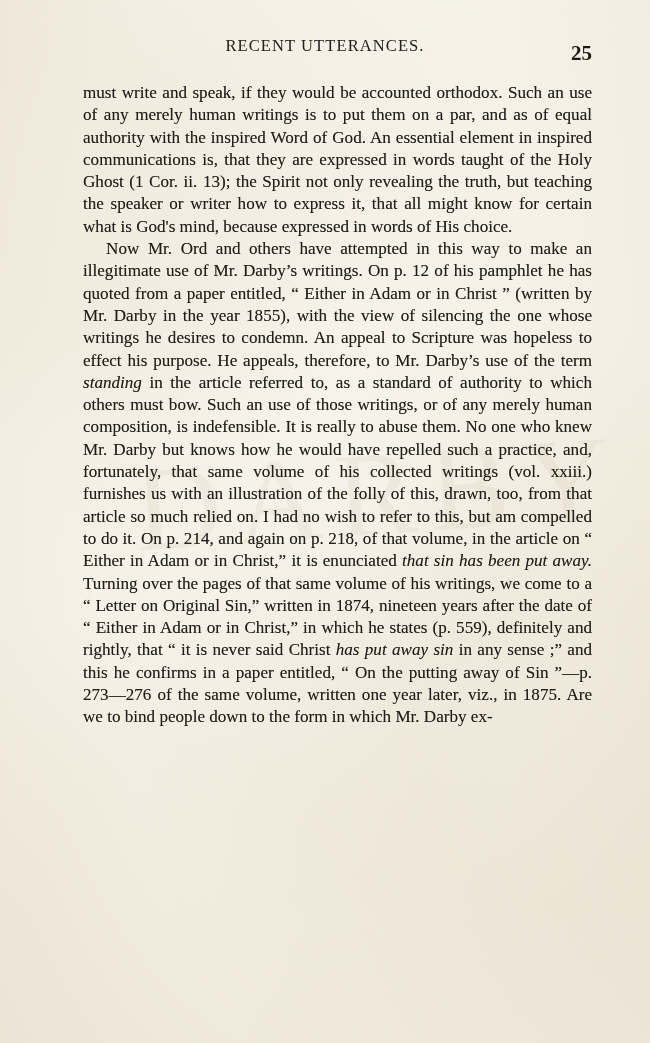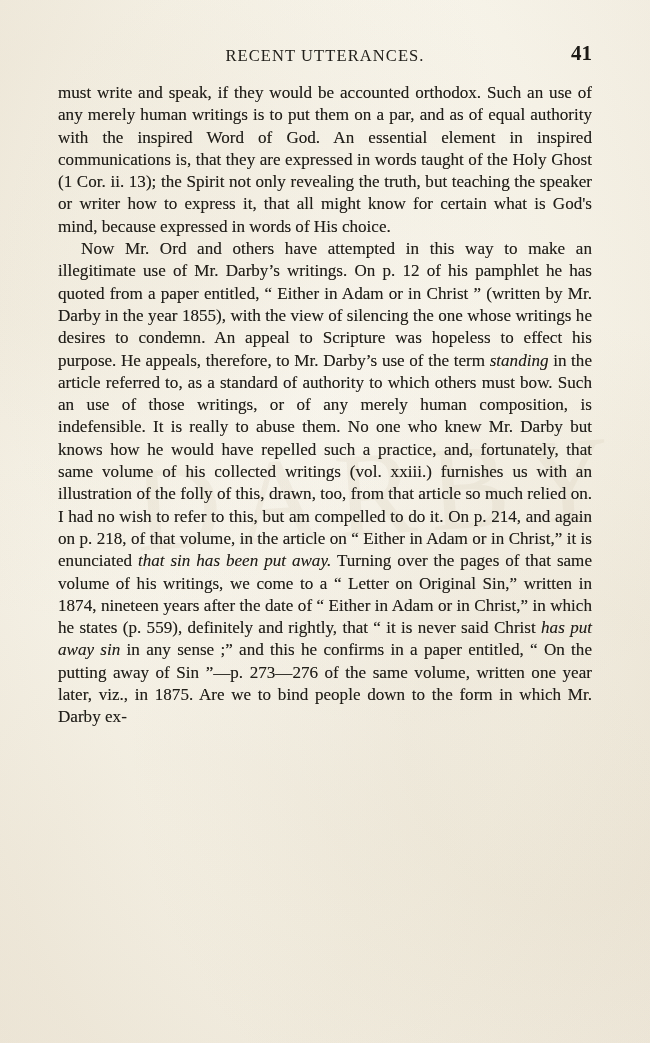--- a/index.html
+++ b/index.html
@@ -48,21 +48,21 @@
     pointer-events: none;
     user-select: none;
     line-height: 1.1;
   }
   .content {
     position: relative;
     padding: 36px 58px 0 58px;
   }
   header.running-head {
     display: flex;
-    align-items: flex-end;
+    align-items: flex-start;
     justify-content: center;
     position: relative;
     height: 30px;
     margin-bottom: 16px;
   }
   .head-title {
     font-variant: small-caps;
     font-size: 16.5px;
     letter-spacing: 1.1px;
     color: #22201b;
@@ -88,34 +88,35 @@
   .body-text p + p {
     text-indent: 1.35em;
   }
   .body-text p.cont {
     text-indent: 0;
   }
   i, em { }
   
   .body-text {
     text-shadow: 0 0 0.35px rgba(30,26,20,0.45);
+    margin-left: 25px;
   }
 </style>
 </head>
 <body>
 
 <div class="page">
 
   <div class="watermark">DARBY</div>
 
   <div class="content">
 
     <header class="running-head">
       <span class="head-title">RECENT UTTERANCES.</span>
-      <span class="folio">41</span>
+      <span class="folio">25</span>
     </header>
 
     <div class="body-text">
 
       <p class="cont">
         <span>must write and speak, if they would be accounted orthodox. Such an use of any merely human writings is to put them on a par, and as of equal authority with the inspired Word of God. An essential element in inspired communications is, that they are expressed in words taught of the Holy Ghost (1 Cor. ii. 13); the Spirit not only revealing the truth, but teaching the speaker or writer how to express it, that all might know for certain what is God's mind, because expressed in words of His choice.</span>
       </p>
 
       <p>
         Now Mr. Ord and others have attempted in this way to make an illegitimate use of Mr. Darby’s writings. On p. 12 of his pamphlet he has quoted from a paper entitled, “ Either in Adam or in Christ ” (written by Mr. Darby in the year 1855), with the view of silencing the one whose writings he desires to condemn. An appeal to Scripture was hopeless to effect his purpose. He appeals, therefore, to Mr. Darby’s use of the term <i>standing</i> in the article referred to, as a standard of authority to which others must bow. Such an use of those writings, or of any merely human composition, is indefensible. It is really to abuse them. No one who knew Mr. Darby but knows how he would have repelled such a practice, and, fortunately, that same volume of his collected writings (vol. xxiii.) furnishes us with an illustration of the folly of this, drawn, too, from that article so much relied on. I had no wish to refer to this, but am compelled to do it. On p. 214, and again on p. 218, of that volume, in the article on “ Either in Adam or in Christ,” it is enunciated <i>that sin has been put away.</i> Turning over the pages of that same volume of his writings, we come to a “ Letter on Original Sin,” written in 1874, nineteen years after the date of “ Either in Adam or in Christ,” in which he states (p. 559), definitely and rightly, that “ it is never said Christ <i>has put away sin</i> in any sense ;” and this he confirms in a paper entitled, “ On the putting away of Sin ”—p. 273—276 of the same volume, written one year later, viz., in 1875. Are we to bind people down to the form in which Mr. Darby ex-

